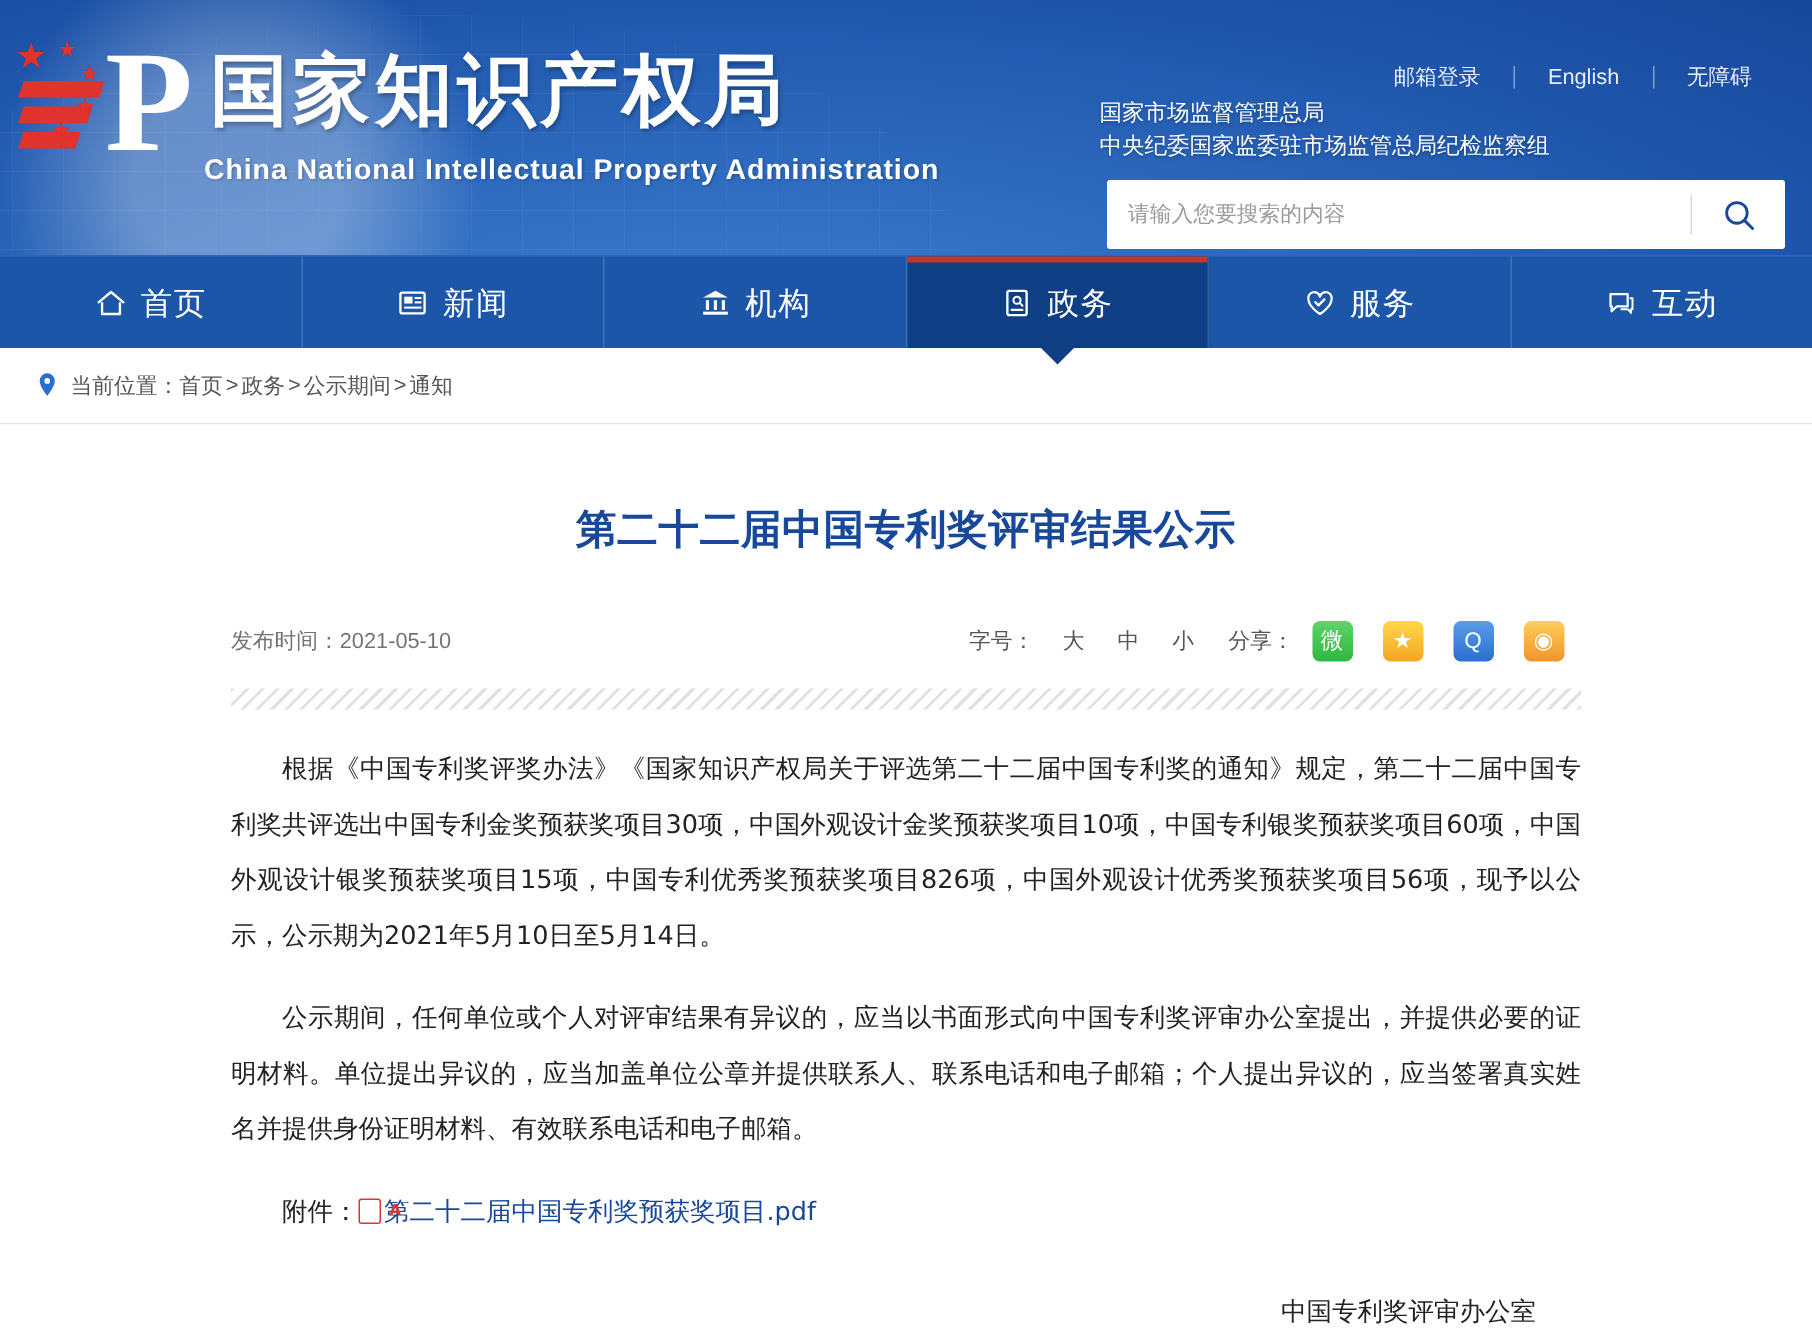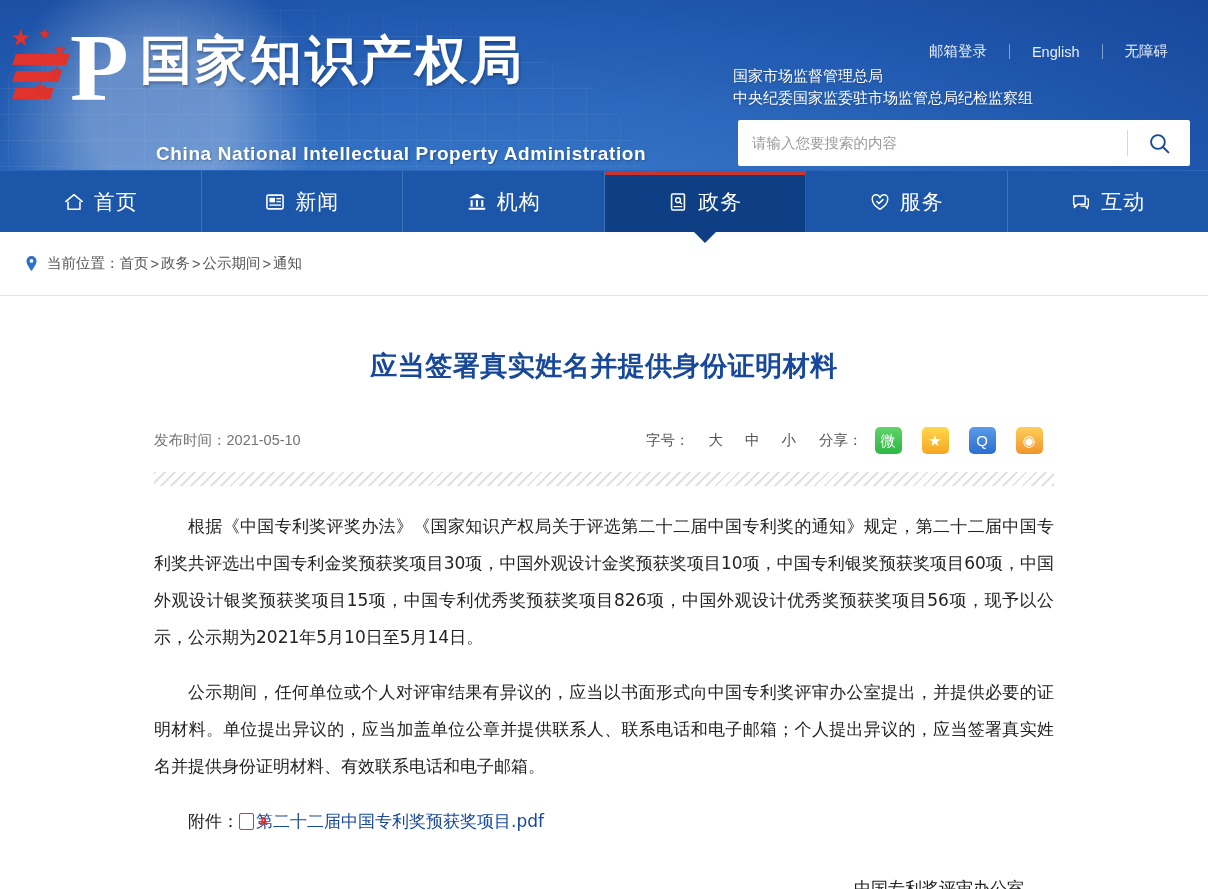--- a/index.html
+++ b/index.html
@@ -54,25 +54,24 @@
   }
 
   .title-cn {
     position:absolute; left:140px; top:26px;
     font-family:"DejaVu Sans","Liberation Sans",sans-serif;
     font-size:52px; font-weight:700; color:#fff; letter-spacing:3px;
     text-shadow:1px 2px 3px rgba(0,0,0,.28);
     white-space:nowrap;
   }
   .title-en {
-    position:absolute; left:156px; top:103px;
+    position:absolute; left:136px; top:103px;
     font-size:19px; font-weight:700; color:#fff; letter-spacing:.6px;
     text-shadow:1px 1px 2px rgba(0,0,0,.25);
     white-space:nowrap;
-    margin-top:40px;
   }
 
   .top-links {
     position:absolute; right:18px; top:42px;
     display:flex; align-items:center; gap:0;
     color:#e6eefb; font-size:14.5px;
   }
   .top-links a { color:#e6eefb; text-decoration:none; padding:0 22px; }
   .top-links .sep { width:1px; height:15px; background:rgba(255,255,255,.45); }
 
@@ -118,21 +117,21 @@
   }
   .nav-item.active:after {
     content:""; position:absolute; bottom:-11px; left:50%; margin-left:-11px;
     border-left:11px solid transparent; border-right:11px solid transparent;
     border-top:11px solid #0e3f85;
   }
   .nav-icon { width:22px; height:22px; display:block; }
 
   
   .breadcrumb {
-    height:64px; display:flex; align-items:center;
+    height:51px; display:flex; align-items:center;
     padding-left:24px; font-size:14.5px; color:#555;
     background:#fff; border-bottom:1px solid #e3e3e3;
   }
   .breadcrumb .pin { margin-right:8px; display:inline-flex; }
   .breadcrumb a { color:#555; text-decoration:none; }
   .breadcrumb .crumb-sep { color:#555; margin:0 2px; }
 
   
   .content { padding:0 24px; background:#fff; }
   .doc-title {
@@ -314,21 +313,21 @@
   <span class="crumb-sep">&gt;</span>
   <a href="#">政务</a>
   <span class="crumb-sep">&gt;</span>
   <a href="#">公示期间</a>
   <span class="crumb-sep">&gt;</span>
   <a href="#">通知</a>
 </div>
 
 <div class="content">
 
-  <div class="doc-title">应当签署真实姓名并提供身份证明材料</div>
+  <div class="doc-title">第二十二届中国专利奖评审结果公示</div>
 
   <div class="meta-row">
     <div class="pubtime">
       <span>发布时间：</span><span>2021-05-10</span>
     </div>
 
     <div class="fontsize">
       <span class="lbl">字号：</span>
       <span class="opt">大</span>
       <span class="opt">中</span>

